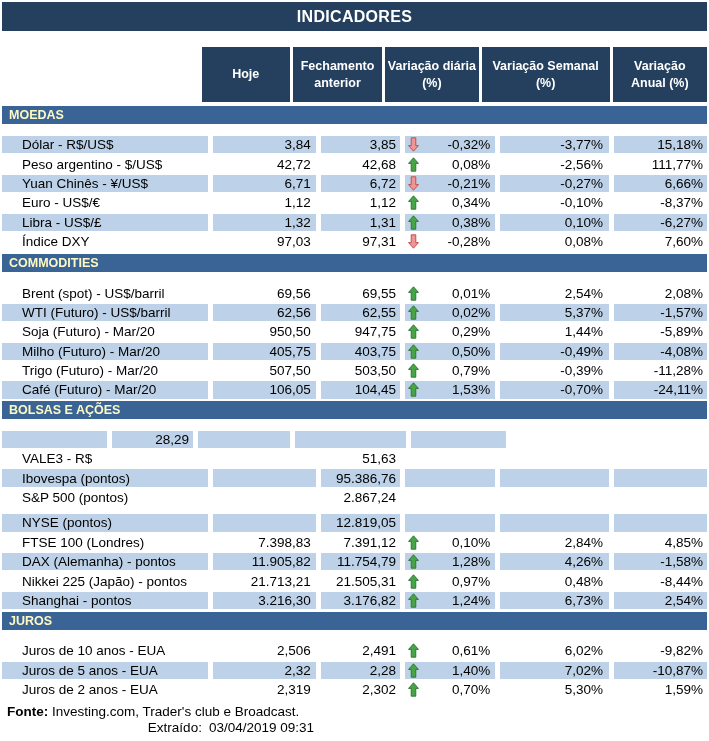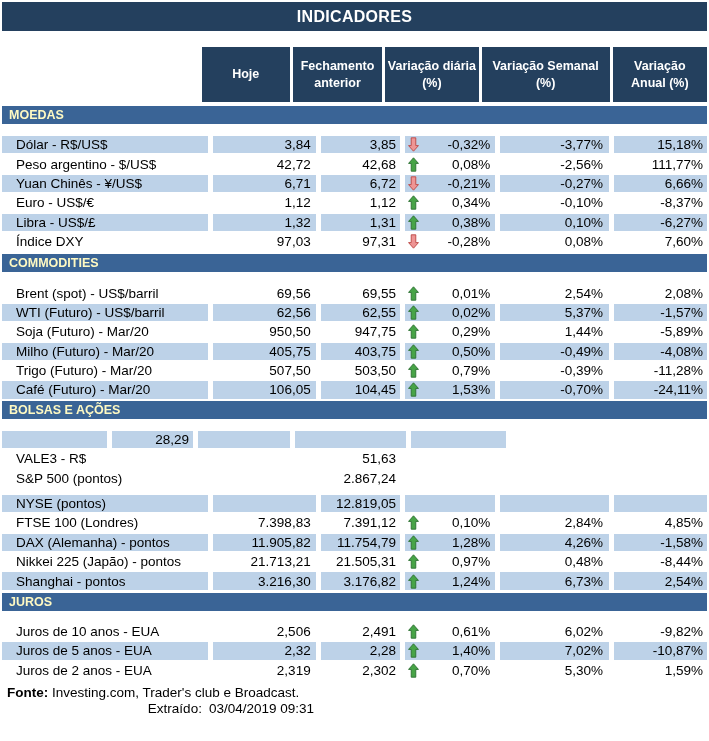--- a/index.html
+++ b/index.html
@@ -22,21 +22,21 @@
   .mw-semanal span { max-width:108px; } .mw-anual span { max-width:64px; }
 
   .secbar { height:18px; background:var(--section-blue); color:#fef9c3; font-weight:bold; font-size:12.5px;
             display:flex; align-items:center; padding-left:7px; margin-bottom:12px; }
   .mt2 { margin-top:2px; } .mt8 { } .mt1 { margin-top:1px; }
 
   .row { display:flex; height:19.4px; box-sizing:border-box; border-bottom:2px solid #fff;
          font-size:13.5px; }
   .cell { box-sizing:border-box; border-right:5px solid #fff; display:flex; align-items:center; background:transparent; }
   .row.b .cell { background:var(--row-blue); }
-  .cell.label   { width:215px; padding-left:14px; }
+  .cell.label   { width:215px; padding-left:20px; }
   .cell.hoje    { width:110px; justify-content:flex-end; padding-right:5px; }
   .cell.fech    { width:86px;  justify-content:flex-end; padding-right:4px; }
   .cell.diaria  { width:97px;  justify-content:space-between; padding:0 5px 0 3px; }
   .cell.semanal { width:116px; justify-content:flex-end; padding-right:6px; }
   .cell.anual   { width:95px;  justify-content:flex-end; padding-right:4px; border-right:none; }
 
   .spacer-row { height:6px; }
 
   .arrow { width:12px; height:16px; display:flex; align-items:center; }
   .arrow svg { display:none; }
@@ -281,20 +281,31 @@
         <div class="cell label">VALE3 - R$</div>
         <div class="cell hoje"></div>
         <div class="cell fech">51,63</div>
         <div class="cell diaria">
           <span class="arrow" data-dir="none"></span>
           <span class="pct"></span>
         </div>
         <div class="cell semanal"></div>
         <div class="cell anual"></div>
       </div>
+    <div class="row b">
+        <div class="cell label">Ibovespa (pontos)</div>
+        <div class="cell hoje"></div>
+        <div class="cell fech">95.386,76</div>
+        <div class="cell diaria">
+          <span class="arrow" data-dir="none"></span>
+          <span class="pct"></span>
+        </div>
+        <div class="cell semanal"></div>
+        <div class="cell anual"></div>
+      </div>
     <div class="row">
         <div class="cell label">S&amp;P 500 (pontos)</div>
         <div class="cell hoje"></div>
         <div class="cell fech">2.867,24</div>
         <div class="cell diaria">
           <span class="arrow" data-dir="none"></span>
           <span class="pct"></span>
         </div>
         <div class="cell semanal"></div>
         <div class="cell anual"></div>

